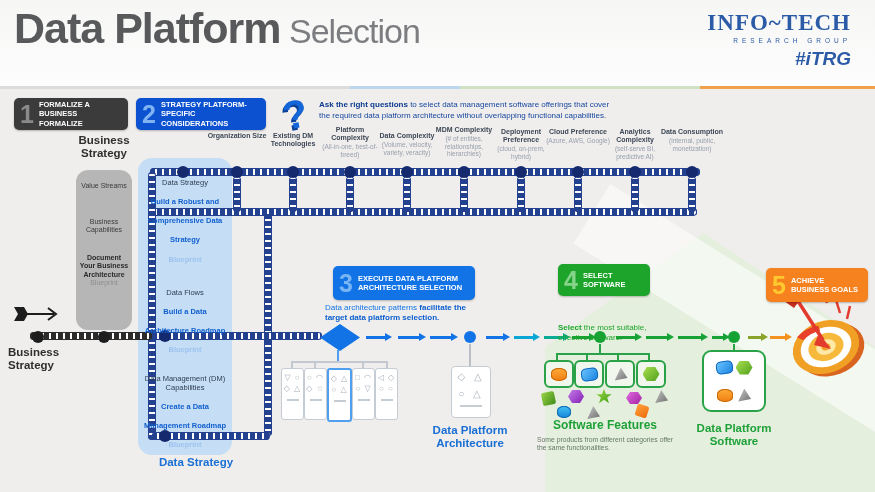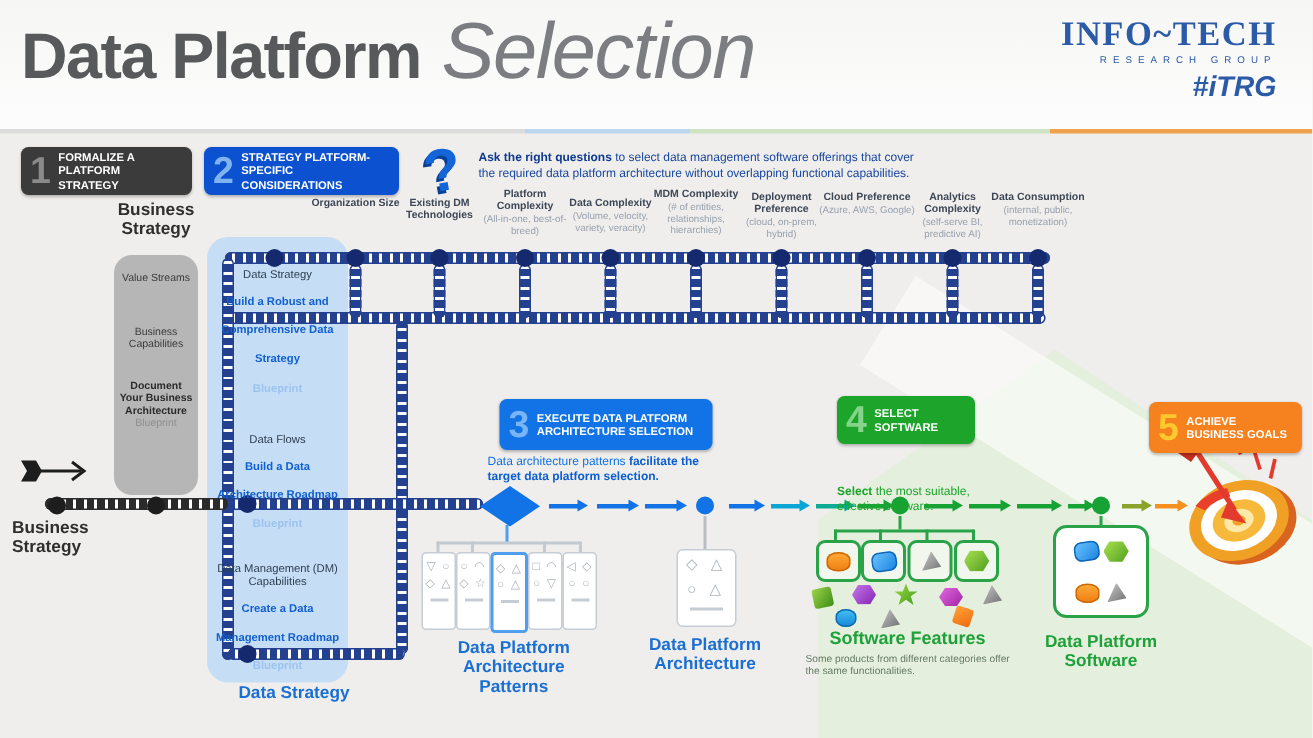--- a/index.html
+++ b/index.html
@@ -3,21 +3,21 @@
 <meta charset="utf-8">
 <style>
   html,body{margin:0;padding:0;}
   #canvas{position:relative;width:875px;height:492px;overflow:hidden;
     font-family:"Liberation Sans",sans-serif;background:#efeeec;}
   
   .header{position:absolute;left:0;top:0;width:875px;height:88px;
     background:linear-gradient(#f6f6f5,#fdfdfd);z-index:5;}
   .title{position:absolute;left:14px;top:4px;white-space:nowrap;letter-spacing:-1px;}
   .title .t-bold{font-size:43px;font-weight:800;color:#58595b;}
-  .title .t-light{font-size:53px;font-weight:400;color:#7c7d80;font-style:italic;}
+  .title .t-light{font-size:34px;font-weight:400;color:#7c7d80;}
   .tagline{position:absolute;left:17px;top:62px;font-size:12.5px;color:#595959;}
   .tagline b{color:#3c3c3c;}
   .tagline .accent{color:#f26722;font-weight:bold;}
   .logo{position:absolute;right:24px;top:10px;text-align:right;}
   .logo-name{font-family:"Liberation Serif",serif;font-size:23px;font-weight:600;
     color:#2b5aa7;letter-spacing:1px;text-transform:uppercase;}
   .logo-sub{font-size:6.5px;color:#2b5aa7;letter-spacing:4px;margin-top:1px;}
   .logo-tag{font-size:19px;font-weight:800;font-style:italic;color:#2b5aa7;margin-top:4px;}
   .header-rule{position:absolute;left:0;top:86px;width:875px;height:3px;display:flex;z-index:6;}
   .header-rule div{height:3px;}
@@ -136,21 +136,21 @@
   </div>
   <div class="header-rule">
     <div style="width:350px;background:#dcdcdc"></div>
     <div style="width:110px;background:#bcd6ee"></div>
     <div style="width:240px;background:#cfe2c4"></div>
     <div style="width:175px;background:#f0a14b"></div>
   </div>
 
   <div class="step" style="left:14px;top:98px;width:114px;height:32px;background:#3b3b3b">
     <span class="num" style="color:#8a8a8a">1</span>
-    <span class="lbl">FORMALIZE A PLATFORM STRATEGY</span>
+    <span class="lbl">FORMALIZE A BUSINESS FORMALIZE</span>
   </div>
   <div class="step" style="left:136px;top:98px;width:130px;height:32px;background:#0b51d0">
     <span class="num" style="color:#7fb3f2">2</span>
     <span class="lbl">STRATEGY PLATFORM-SPECIFIC CONSIDERATIONS</span>
   </div>
   <div class="qmark">?</div>
   <div class="intro"><b>Ask the right questions</b><span> to select data management software offerings that cover the required data platform architecture without overlapping functional capabilities.</span></div>
 
   <div class="cons" style="left:205px">
     <div class="nm">Organization Size</div>
@@ -310,21 +310,20 @@
   <div class="pcard" style="left:352px">
     <span class="g">□ ◠</span>
     <span class="g">○ ▽</span>
     <div class="ln"></div>
     </div>
   <div class="pcard" style="left:375px">
     <span class="g">◁ ◇</span>
     <span class="g">○ ○</span>
     <div class="ln"></div>
     </div>
-  <div class="blue-label" style="left:285px;top:426px;width:115px">Data Platform Architecture Patterns</div>
 
   <div class="stub" style="left:469px;top:344px;height:22px;background:#b9bec6"></div>
   <div class="acard">
     <span class="g">◇ △</span>
     <span class="g">○ △</span>
     <div class="ln"></div>
     </div>
   <div class="blue-label" style="left:420px;top:424px;width:100px">Data Platform Architecture</div>
 
   <div class="stub" style="left:599px;top:344px;height:9px;background:#2aa348"></div>

